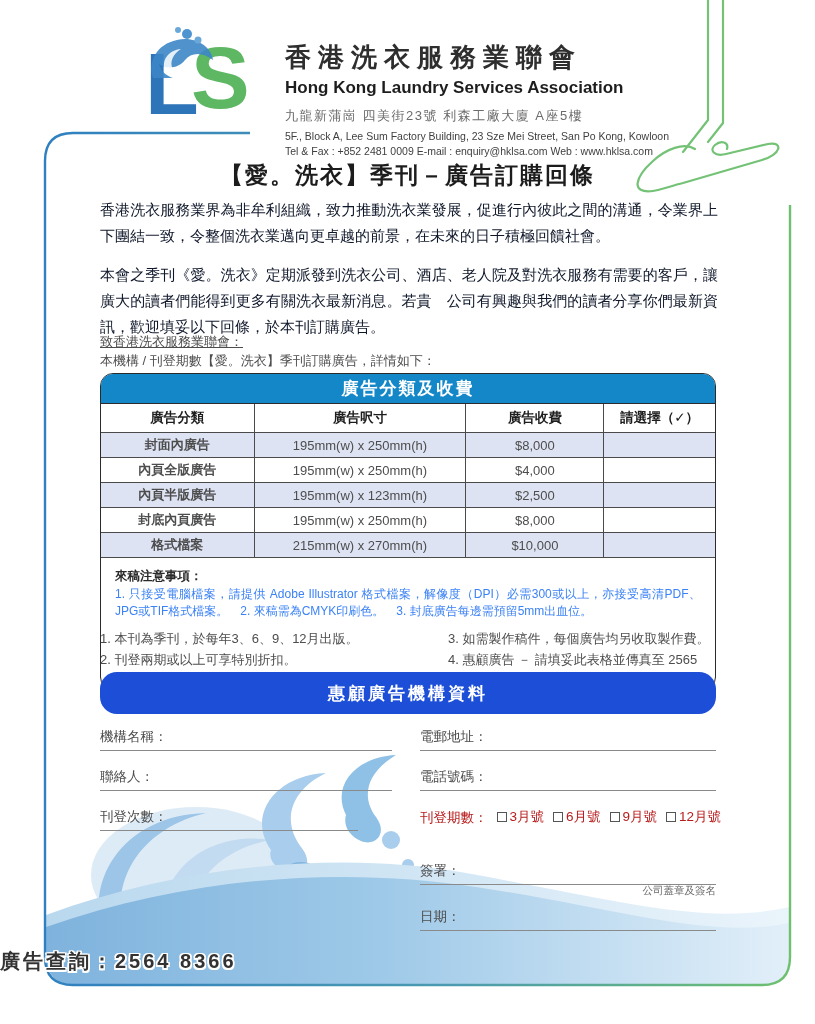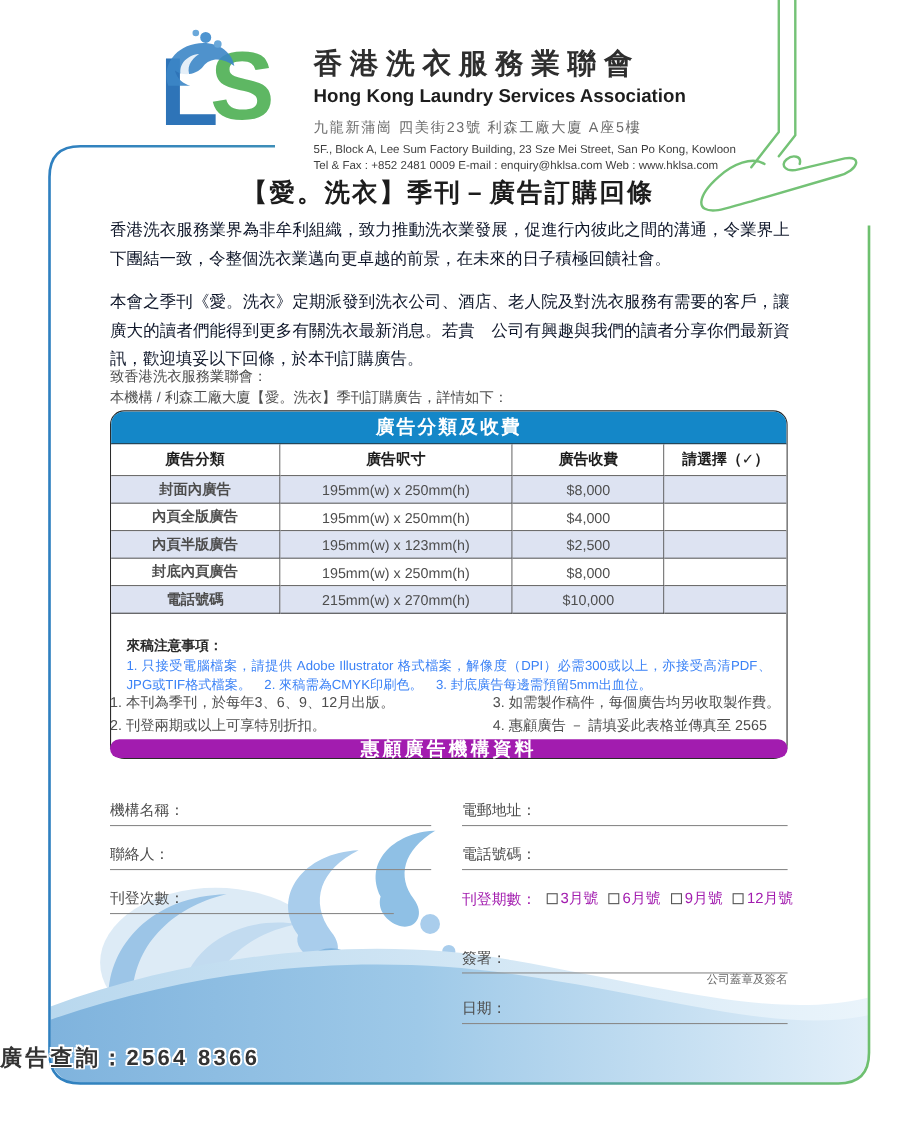--- a/index.html
+++ b/index.html
@@ -23,53 +23,53 @@
   .addr-en { font-size:10.5px; color:#3f3f3f; margin-top:5px; }
   .contact-line { font-size:10.5px; color:#3f3f3f; margin-top:3px; }
 
   
   .doc-title { position:absolute; left:100px; top:160px; width:615px; text-align:center;
                font-size:23px; font-weight:bold; color:#1c1c1c; letter-spacing:2px; }
   .para { position:absolute; left:100px; width:618px; font-size:15px; line-height:1.72; color:#0f172a; text-align:justify; }
   #para1 { top:197px; }
   #para2 { top:262px; }
   .small-line { position:absolute; left:100px; font-size:13px; color:#4d4d4d; }
-  #salutation { top:333px; }
+  #salutation { top:333px;text-decoration:underline; }
   #request-line { top:352px; }
 
   
   .price-box { position:absolute; left:100px; top:373px; width:616px; height:317px;
                border:1.5px solid #2b2b2b; border-radius:13px; overflow:hidden; background:#fff; }
   .price-title { height:30px; background:#1487c8; color:#fff; font-size:17px; font-weight:bold;
                  display:flex; align-items:center; justify-content:center; letter-spacing:2px;
                  border-bottom:1px solid #2b2b2b; }
   .grid { display:grid; grid-template-columns:25% 34.5% 22.5% 18%;text-align:right; }
   .cell { font-size:13px; display:flex; align-items:center; justify-content:center;
           height:25px; border-right:1px solid #4a4a4a; border-bottom:1px solid #4a4a4a; background:#fff; }
   .cell:nth-child(4n) { border-right:none; }
   .cell.hdr { height:29px; font-weight:bold; color:#1d1d1d; font-size:13.5px; }
   .row-alt .cell { background:#dde3f2; }
-  .notes { padding:20px 14px 4px 14px; }
+  .notes { padding:8px 14px 4px 14px; }
   .notes-title { font-size:12.5px; font-weight:bold; color:#2a2a2a; }
   .notes-body { font-size:12px; color:#3b82f6; line-height:1.45; margin-top:1px; text-align:justify; }
 
   
   .terms-col { position:absolute; top:628px; font-size:13px; color:#4d4d4d; line-height:1.65; }
   #terms-left { left:100px; width:330px; }
   #terms-right { left:448px; width:280px; }
 
   
-  .section-bar { position:absolute; left:100px; top:672px; width:616px; height:17px; background:#a21caf;
+  .section-bar { position:absolute; left:100px; top:672px; width:616px; height:42px; background:#1d4ed8;
                  border-radius:17px; display:flex; align-items:center; justify-content:center;
                  color:#fff; font-size:17px; font-weight:bold; letter-spacing:3px; }
 
   
   .field { position:absolute; font-size:13.5px; color:#4d4d4d;
            border-bottom:1px solid #8a8a8a; padding-bottom:4px; }
-  .field-noline { position:absolute; font-size:13.5px; color:#a21caf; }
+  .field-noline { position:absolute; font-size:13.5px; color:#b91c1c; }
   #f-org     { left:100px; top:728px; width:292px; }
   #f-email   { left:420px; top:728px; width:296px; }
   #f-contact { left:100px; top:768px; width:292px; }
   #f-phone   { left:420px; top:768px; width:296px; }
   #f-times   { left:100px; top:808px; width:258px; }
   #f-issues  { left:420px; top:808px; width:310px; }
   #f-sign    { left:420px; top:862px; width:296px; }
   #f-date    { left:420px; top:908px; width:296px; }
   .sign-note { position:absolute; left:420px; top:884px; width:296px; text-align:right;
                font-size:10.5px; color:#6b6b6b; }
@@ -157,34 +157,34 @@
     <div class="org-en">Hong Kong Laundry Services Association</div>
     <div class="addr-zh">九龍新蒲崗 四美街23號 利森工廠大廈 A座5樓</div>
     <div class="addr-en">5F., Block A, Lee Sum Factory Building, 23 Sze Mei Street, San Po Kong, Kowloon</div>
     <div class="contact-line">Tel &amp; Fax : +852 2481 0009   E-mail : enquiry@hklsa.com   Web : www.hklsa.com</div>
   </div>
 
   <div class="doc-title">【愛。洗衣】季刊－廣告訂購回條</div>
   <div class="para" id="para1">香港洗衣服務業界為非牟利組織，致力推動洗衣業發展，促進行內彼此之間的溝通，令業界上下團結一致，令整個洗衣業邁向更卓越的前景，在未來的日子積極回饋社會。</div>
   <div class="para" id="para2">本會之季刊《愛。洗衣》定期派發到洗衣公司、酒店、老人院及對洗衣服務有需要的客戶，讓廣大的讀者們能得到更多有關洗衣最新消息。若貴　公司有興趣與我們的讀者分享你們最新資訊，歡迎填妥以下回條，於本刊訂購廣告。</div>
   <div class="small-line" id="salutation">致香港洗衣服務業聯會：</div>
-  <div class="small-line" id="request-line">本機構 / 利森工廠大廈【愛。洗衣】季刊訂購廣告，詳情如下：</div>
+  <div class="small-line" id="request-line">本機構 / 刊登期數【愛。洗衣】季刊訂購廣告，詳情如下：</div>
 
   <div class="price-box">
     <div class="price-title">廣告分類及收費</div>
     <div class="grid" id="table-grid">
         <div class="cell hdr">廣告分類</div>
         <div class="cell hdr">廣告呎寸</div>
         <div class="cell hdr">廣告收費</div>
         <div class="cell hdr">請選擇（✓）</div>
         <div class="row-alt" style="display: contents;"><div class="cell hdr-cat" style="font-weight: bold;">封面內廣告</div><div class="cell">195mm(w) x 250mm(h)</div><div class="cell">$8,000</div><div class="cell"></div></div>
         <div class="" style="display: contents;"><div class="cell hdr-cat" style="font-weight: bold;">內頁全版廣告</div><div class="cell">195mm(w) x 250mm(h)</div><div class="cell">$4,000</div><div class="cell"></div></div>
         <div class="row-alt" style="display: contents;"><div class="cell hdr-cat" style="font-weight: bold;">內頁半版廣告</div><div class="cell">195mm(w) x 123mm(h)</div><div class="cell">$2,500</div><div class="cell"></div></div>
         <div class="" style="display: contents;"><div class="cell hdr-cat" style="font-weight: bold;">封底內頁廣告</div><div class="cell">195mm(w) x 250mm(h)</div><div class="cell">$8,000</div><div class="cell"></div></div>
-        <div class="row-alt" style="display: contents;"><div class="cell hdr-cat" style="font-weight: bold;">電話號碼</div><div class="cell">215mm(w) x 270mm(h)</div><div class="cell">$10,000</div><div class="cell"></div></div>
+        <div class="row-alt" style="display: contents;"><div class="cell hdr-cat" style="font-weight: bold;">格式檔案</div><div class="cell">215mm(w) x 270mm(h)</div><div class="cell">$10,000</div><div class="cell"></div></div>
       </div>
     <div class="notes">
       <span class="notes-title">來稿注意事項：</span>
       <div class="notes-body">1. 只接受電腦檔案，請提供 Adobe Illustrator 格式檔案，解像度（DPI）必需300或以上，亦接受高清PDF、JPG或TIF格式檔案。　2. 來稿需為CMYK印刷色。　3. 封底廣告每邊需預留5mm出血位。</div>
     </div>
   </div>
 
   <div class="terms-col" id="terms-left">
       <div>1. 本刊為季刊，於每年3、6、9、12月出版。</div>
       <div>2. 刊登兩期或以上可享特別折扣。</div>

